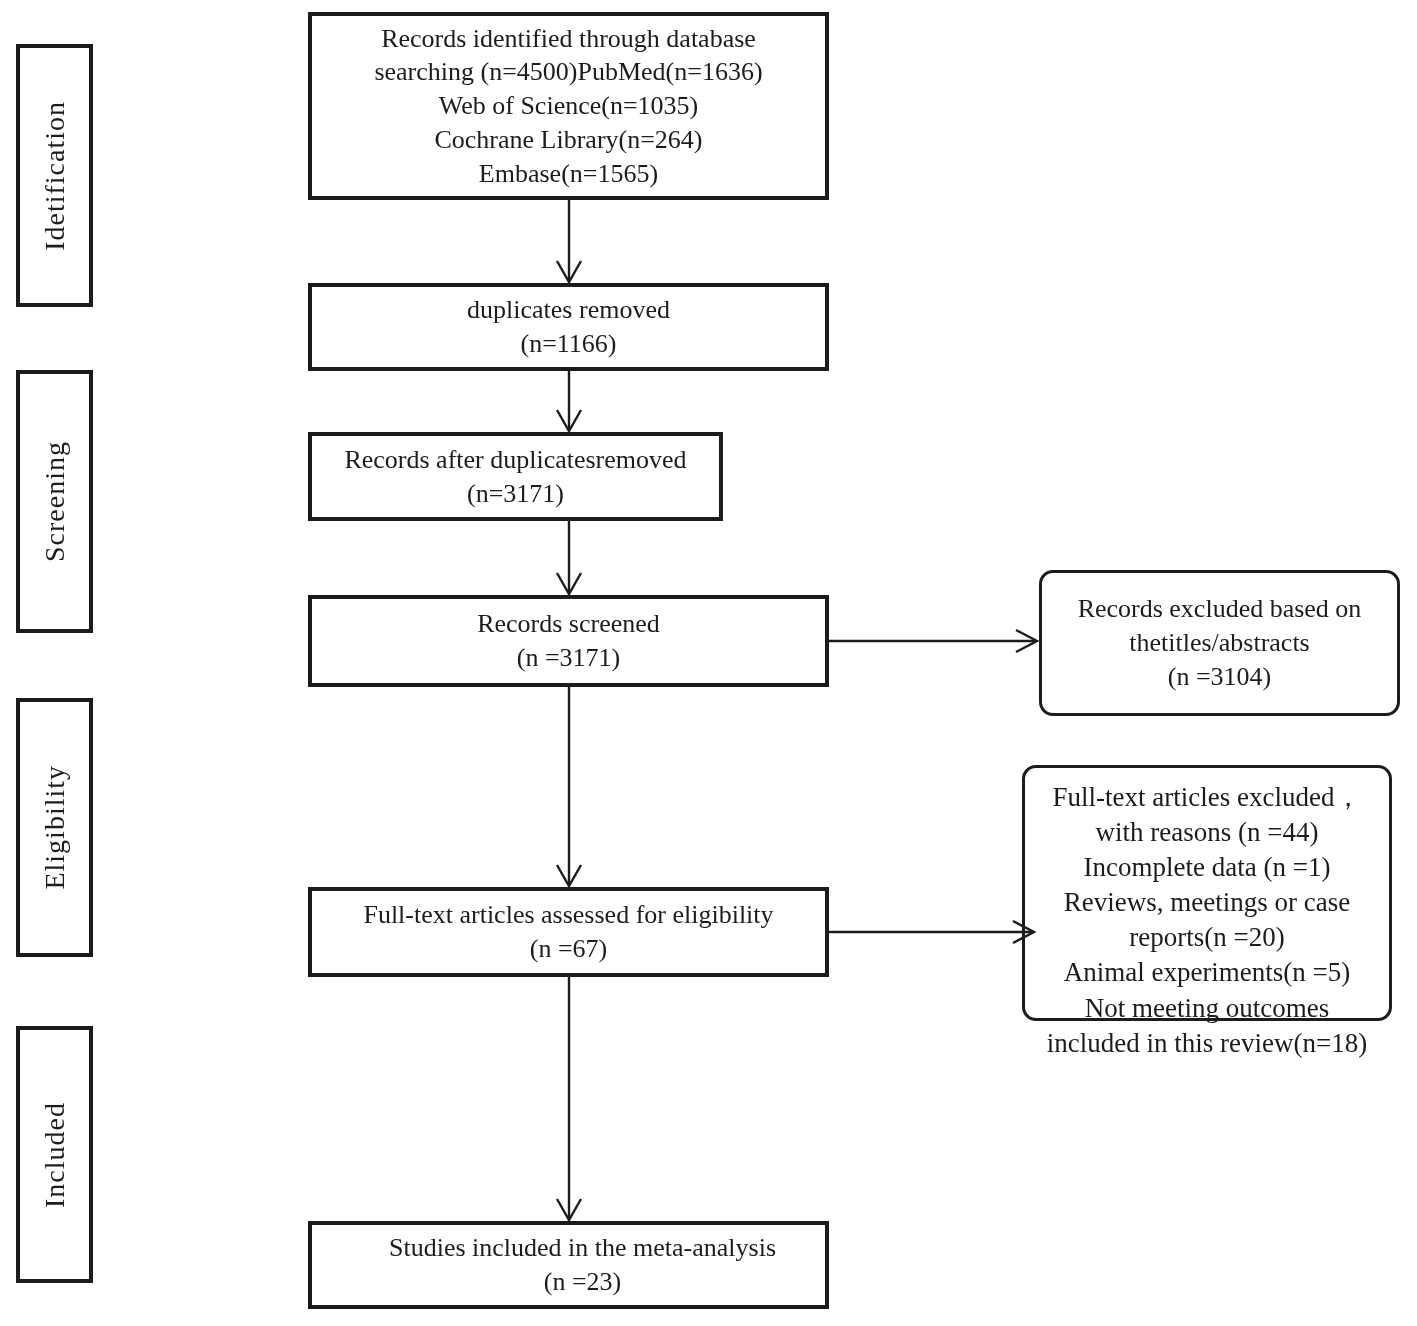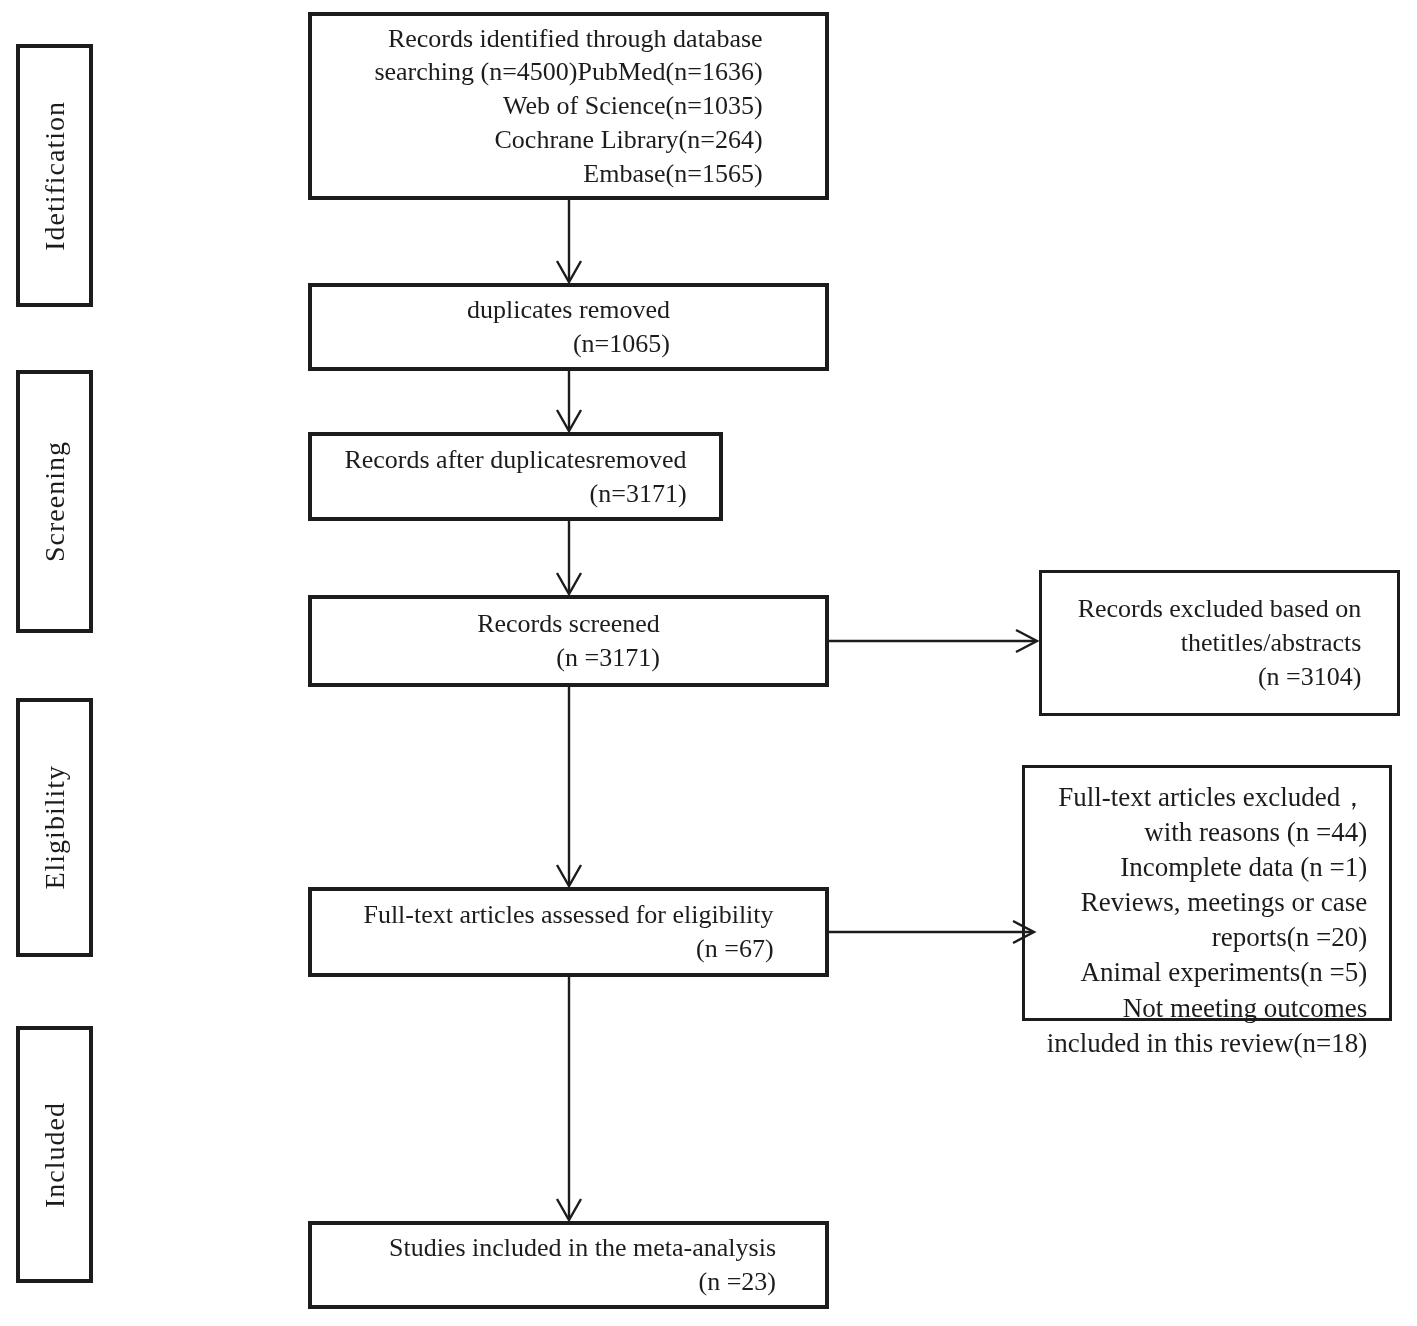--- a/index.html
+++ b/index.html
@@ -13,29 +13,29 @@
     overflow: hidden;
   }
   .box {
     position: absolute;
     box-sizing: border-box;
     background: #ffffff;
     border: 4px solid #1c1c1c;
     display: flex;
     align-items: center;
     justify-content: center;
-    text-align: right;
+    text-align: center;
   }
   .box .box-text {
     white-space: pre-line;
     font-size: 26px;
     line-height: 1.3;
     padding: 2px 8px;
   }
-  .side-box { border-width: 3px; }
+  .side-box { border-width: 3px; border-radius: 14px; }
   .side-box.top-align { align-items: flex-start; }
   .side-box.top-align .box-text { padding-top: 12px; font-size: 27px; }
   .stage-box {
     position: absolute;
     box-sizing: border-box;
     background: #ffffff;
     border: 4px solid #1c1c1c;
     left: 16px;
     width: 77px;
     display: flex;
@@ -83,21 +83,21 @@
   <div class="box" style="left:308px; top:12px; width:521px; height:188px;">
     <div class="box-text">Records identified through database
 searching (n=4500)PubMed(n=1636)
 Web of Science(n=1035)
 Cochrane Library(n=264)
 Embase(n=1565)</div>
   </div>
 
   <div class="box" style="left:308px; top:283px; width:521px; height:88px;">
     <div class="box-text">duplicates removed
-(n=1065)</div>
+(n=1166)</div>
   </div>
 
   <div class="box" style="left:308px; top:432px; width:415px; height:89px;">
     <div class="box-text">Records after duplicatesremoved
 (n=3171)</div>
   </div>
 
   <div class="box" style="left:308px; top:595px; width:521px; height:92px;">
     <div class="box-text">Records screened
 (n =3171)</div>

